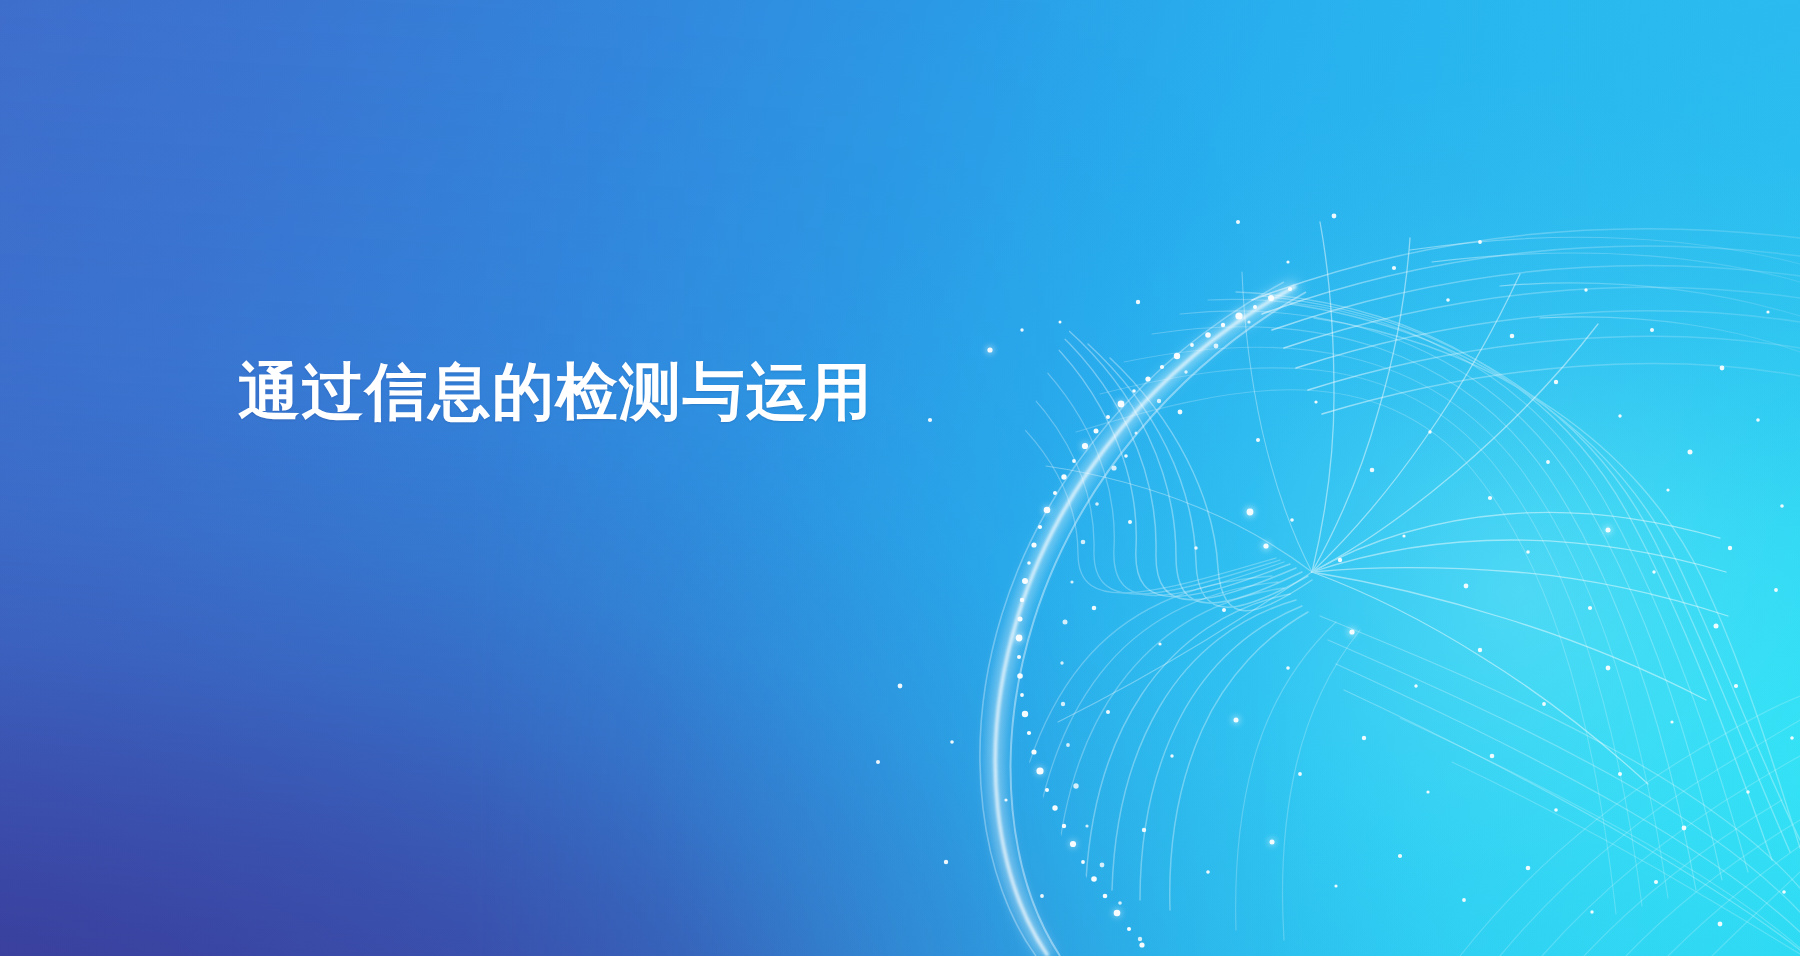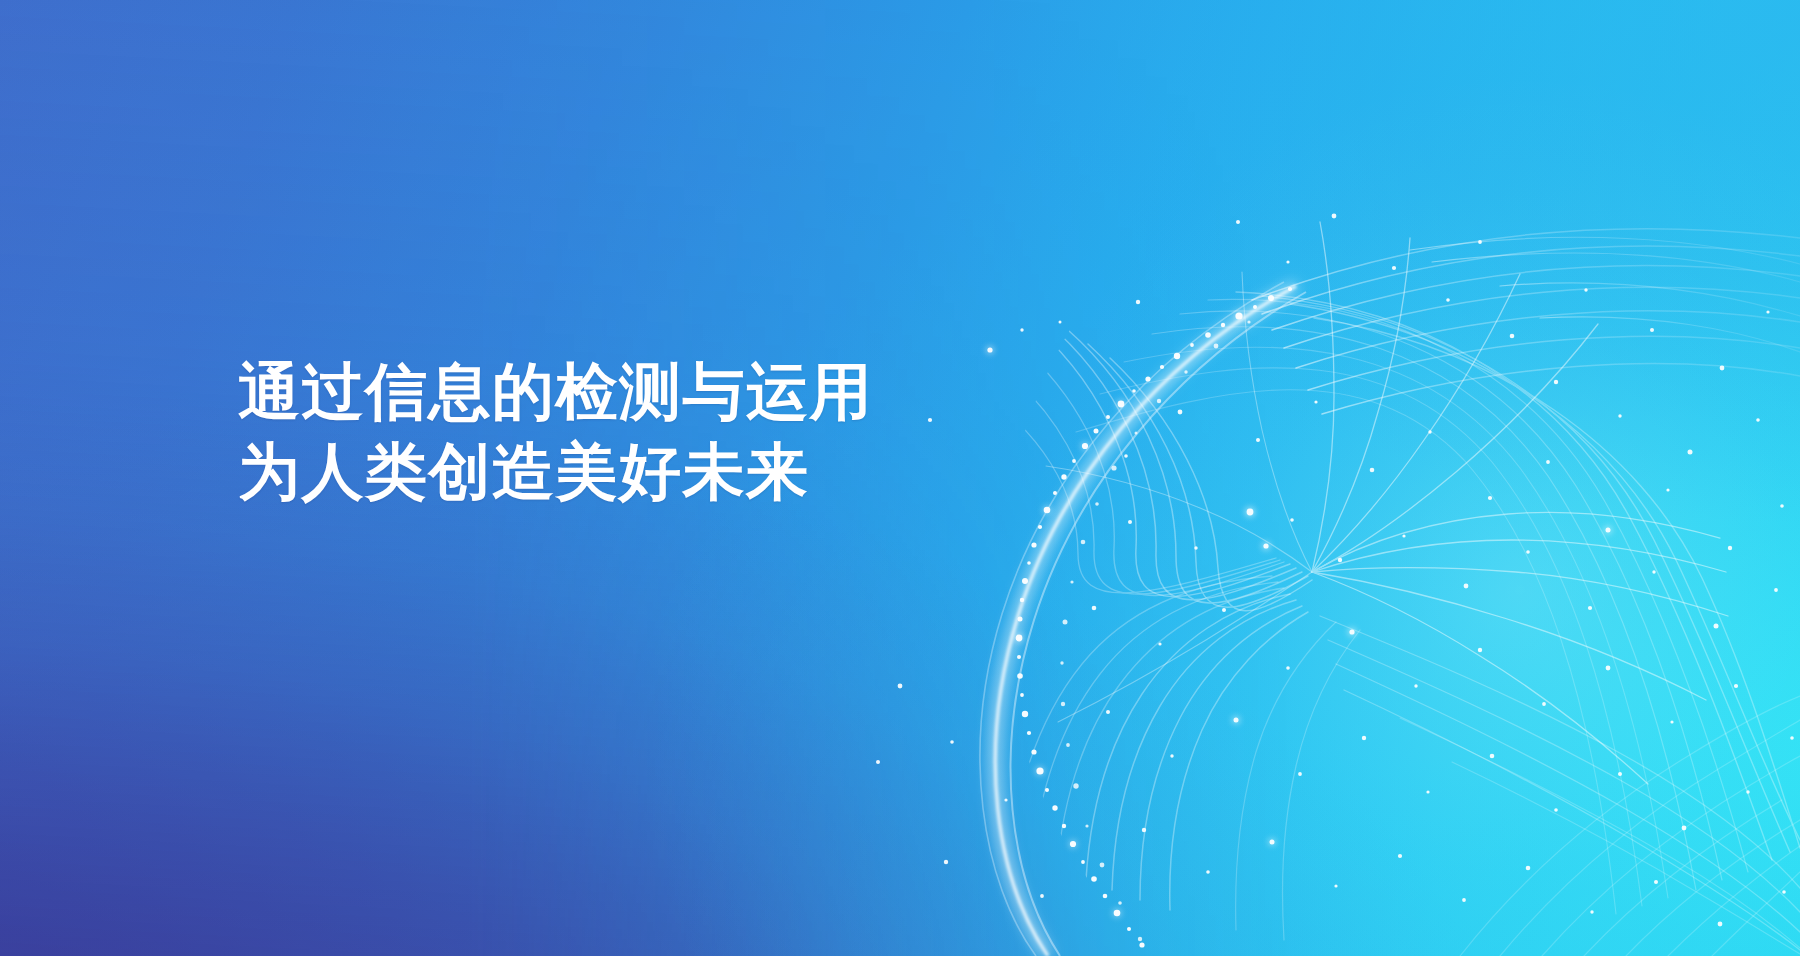--- a/index.html
+++ b/index.html
@@ -450,16 +450,15 @@
         <path d="M1626,956 C1678,902 1740,856 1800,820"></path>
         <path d="M1668,956 C1716,908 1768,868 1800,846"></path>
         <path d="M1712,956 C1752,916 1788,884 1800,872"></path>
       </g>
 
     </g>
   </svg>
 
   <div class="headline">
     <span class="hl-line">通过信息的检测与运用</span>
-    <span class="hl-line">为人类创造美好未来</span>
   </div>
 
 </div>
 
 </body></html>

